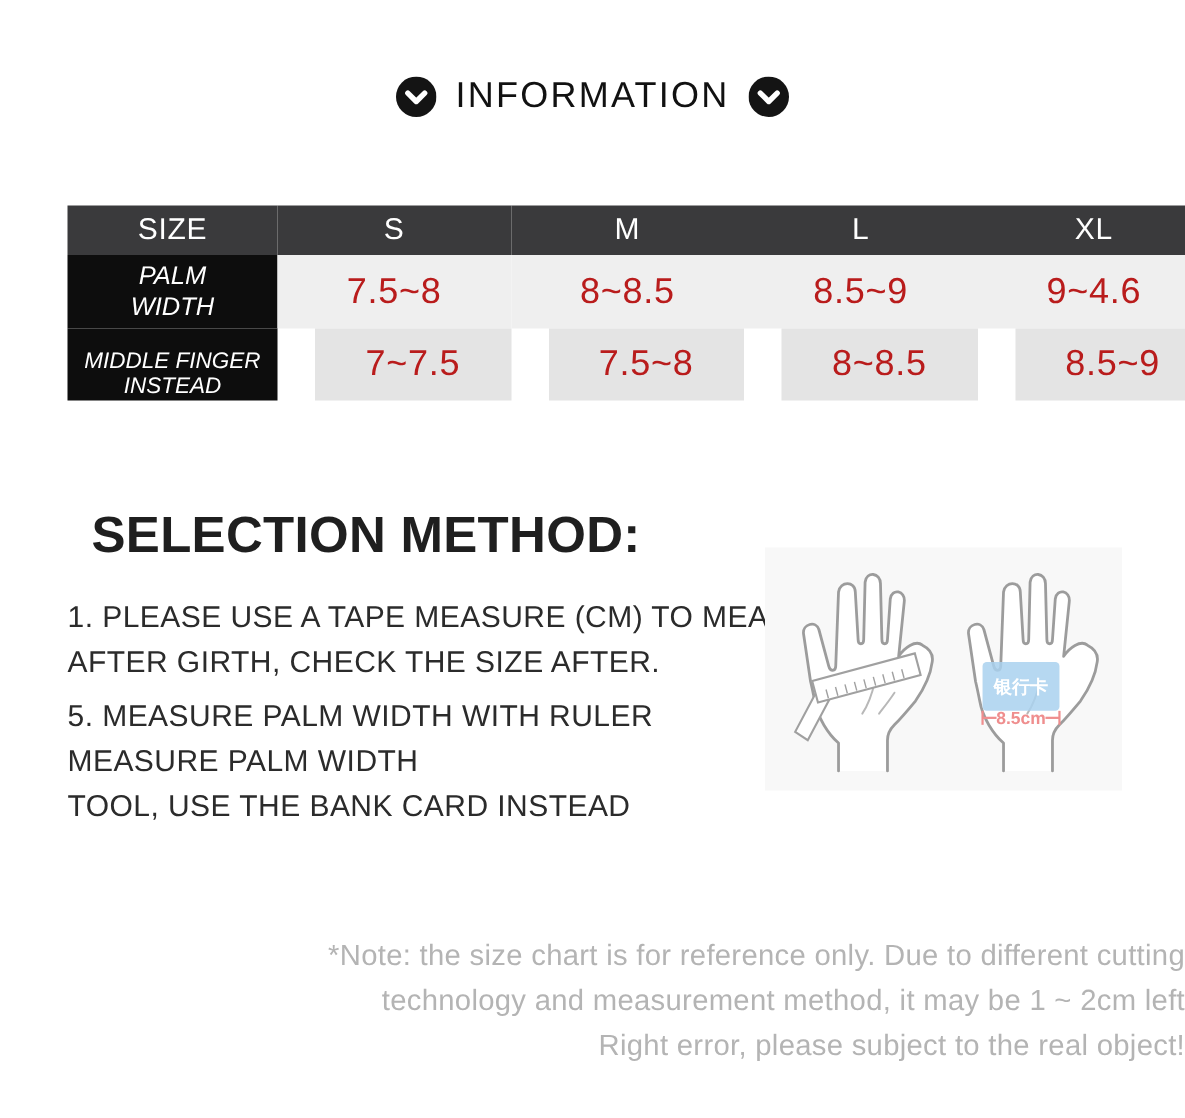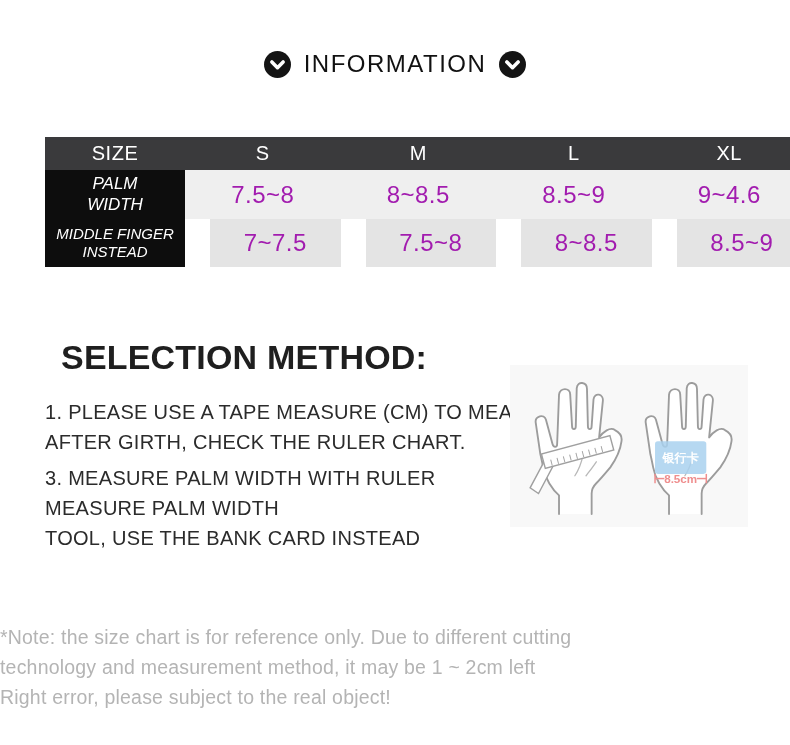--- a/index.html
+++ b/index.html
@@ -22,23 +22,23 @@
   
   .size-table {
     position:absolute; left:45px; top:137px; width:762px;
     display:grid;
     grid-template-columns:140px 1fr 1fr 1fr 1fr;
     grid-template-rows:33px 49px 48px;
   }
   .size-table > div { display:flex; align-items:center; justify-content:center; text-align:center; }
   .th { background:var(--header-bg,#3a3a3c); color:#fff; font-size:20px; letter-spacing:.5px; }
   .rl { background:var(--label-bg,#0d0d0d); color:#fff; flex-direction:column; line-height:1.18;font-style:italic; }
-  .rl.small { font-size:15px; }
+  .rl.small { font-size:15px;justify-content:flex-end; }
   .rl.big { font-size:17px; }
-  .cell { font-size:24px; color:#a21caf; letter-spacing:.5px; }
+  .cell { font-size:24px; color:#b91c1c; letter-spacing:.5px; }
   .row1 { background:var(--row-odd,#efefef); }
   .row2 { background:var(--row-even,#e4e4e4);margin-left:25px; }
 
   
   .sel-heading {
     position:absolute; left:61px; top:338px;
     font-size:34px; font-weight:700; color:#1f1f1f; letter-spacing:.2px;
   }
   .steps {
     position:absolute; left:45px; top:397px; width:703px;
@@ -61,21 +61,21 @@
   .ruler { fill:#fff; stroke:#a0a0a0; stroke-width:1.5; }
   .tick { stroke:#a0a0a0; stroke-width:1; }
   .bank-card { fill:var(--card-color,#a9d1ef); fill-opacity:.85; }
   .card-text { fill:#fff; font-size:13px; font-weight:700; text-anchor:middle; font-family:"Liberation Sans",sans-serif; }
   .dim { stroke:var(--dim-color,#ef8e8e); stroke-width:1.6; fill:none; }
   .dim-text { fill:var(--dim-color,#ef8e8e); font-size:12.5px; font-weight:700; text-anchor:middle; font-family:"Liberation Sans",sans-serif; }
 
   
   .note {
     position:absolute; left:0; top:622px; width:100%;
-    text-align:left; color:#b4b4b4; font-size:19.5px; line-height:30px; letter-spacing:.2px;
+    text-align:right; color:#b4b4b4; font-size:19.5px; line-height:30px; letter-spacing:.2px;
   }
 </style>
 </head>
 <body>
 
 <div class="page">
 
   <div class="info-header">
     <svg class="chev-icon" viewBox="0 0 24 24">
       <circle cx="12" cy="12" r="12" fill="#141414"></circle>
@@ -111,22 +111,22 @@
     <div class="cell row2">7~7.5</div>
     <div class="cell row2">7.5~8</div>
     <div class="cell row2">8~8.5</div>
     <div class="cell row2">8.5~9</div>
   </div>
 
   <div class="sel-heading">SELECTION METHOD:</div>
 
   <div class="steps">
     <div class="line">1. PLEASE USE A TAPE MEASURE (CM) TO MEASURE</div>
-    <div class="line">AFTER GIRTH, CHECK THE RULER CHART.</div>
-    <div class="line gap-a">3. MEASURE PALM WIDTH WITH RULER</div>
+    <div class="line">AFTER GIRTH, CHECK THE SIZE AFTER.</div>
+    <div class="line gap-a">5. MEASURE PALM WIDTH WITH RULER</div>
     <div class="line">MEASURE PALM WIDTH</div>
     <div class="line">TOOL, USE THE BANK CARD INSTEAD</div>
   </div>
 
   <div class="figure-box">
 
     <svg class="hand-svg" viewBox="0 0 118 156">
       <path class="hand-outline" d="M44 152 L44 132
         C37 126 29 114 27 102 C26 97 25 92 24 88
         L19 54 C18 47 28 44 30 51 L37 77

